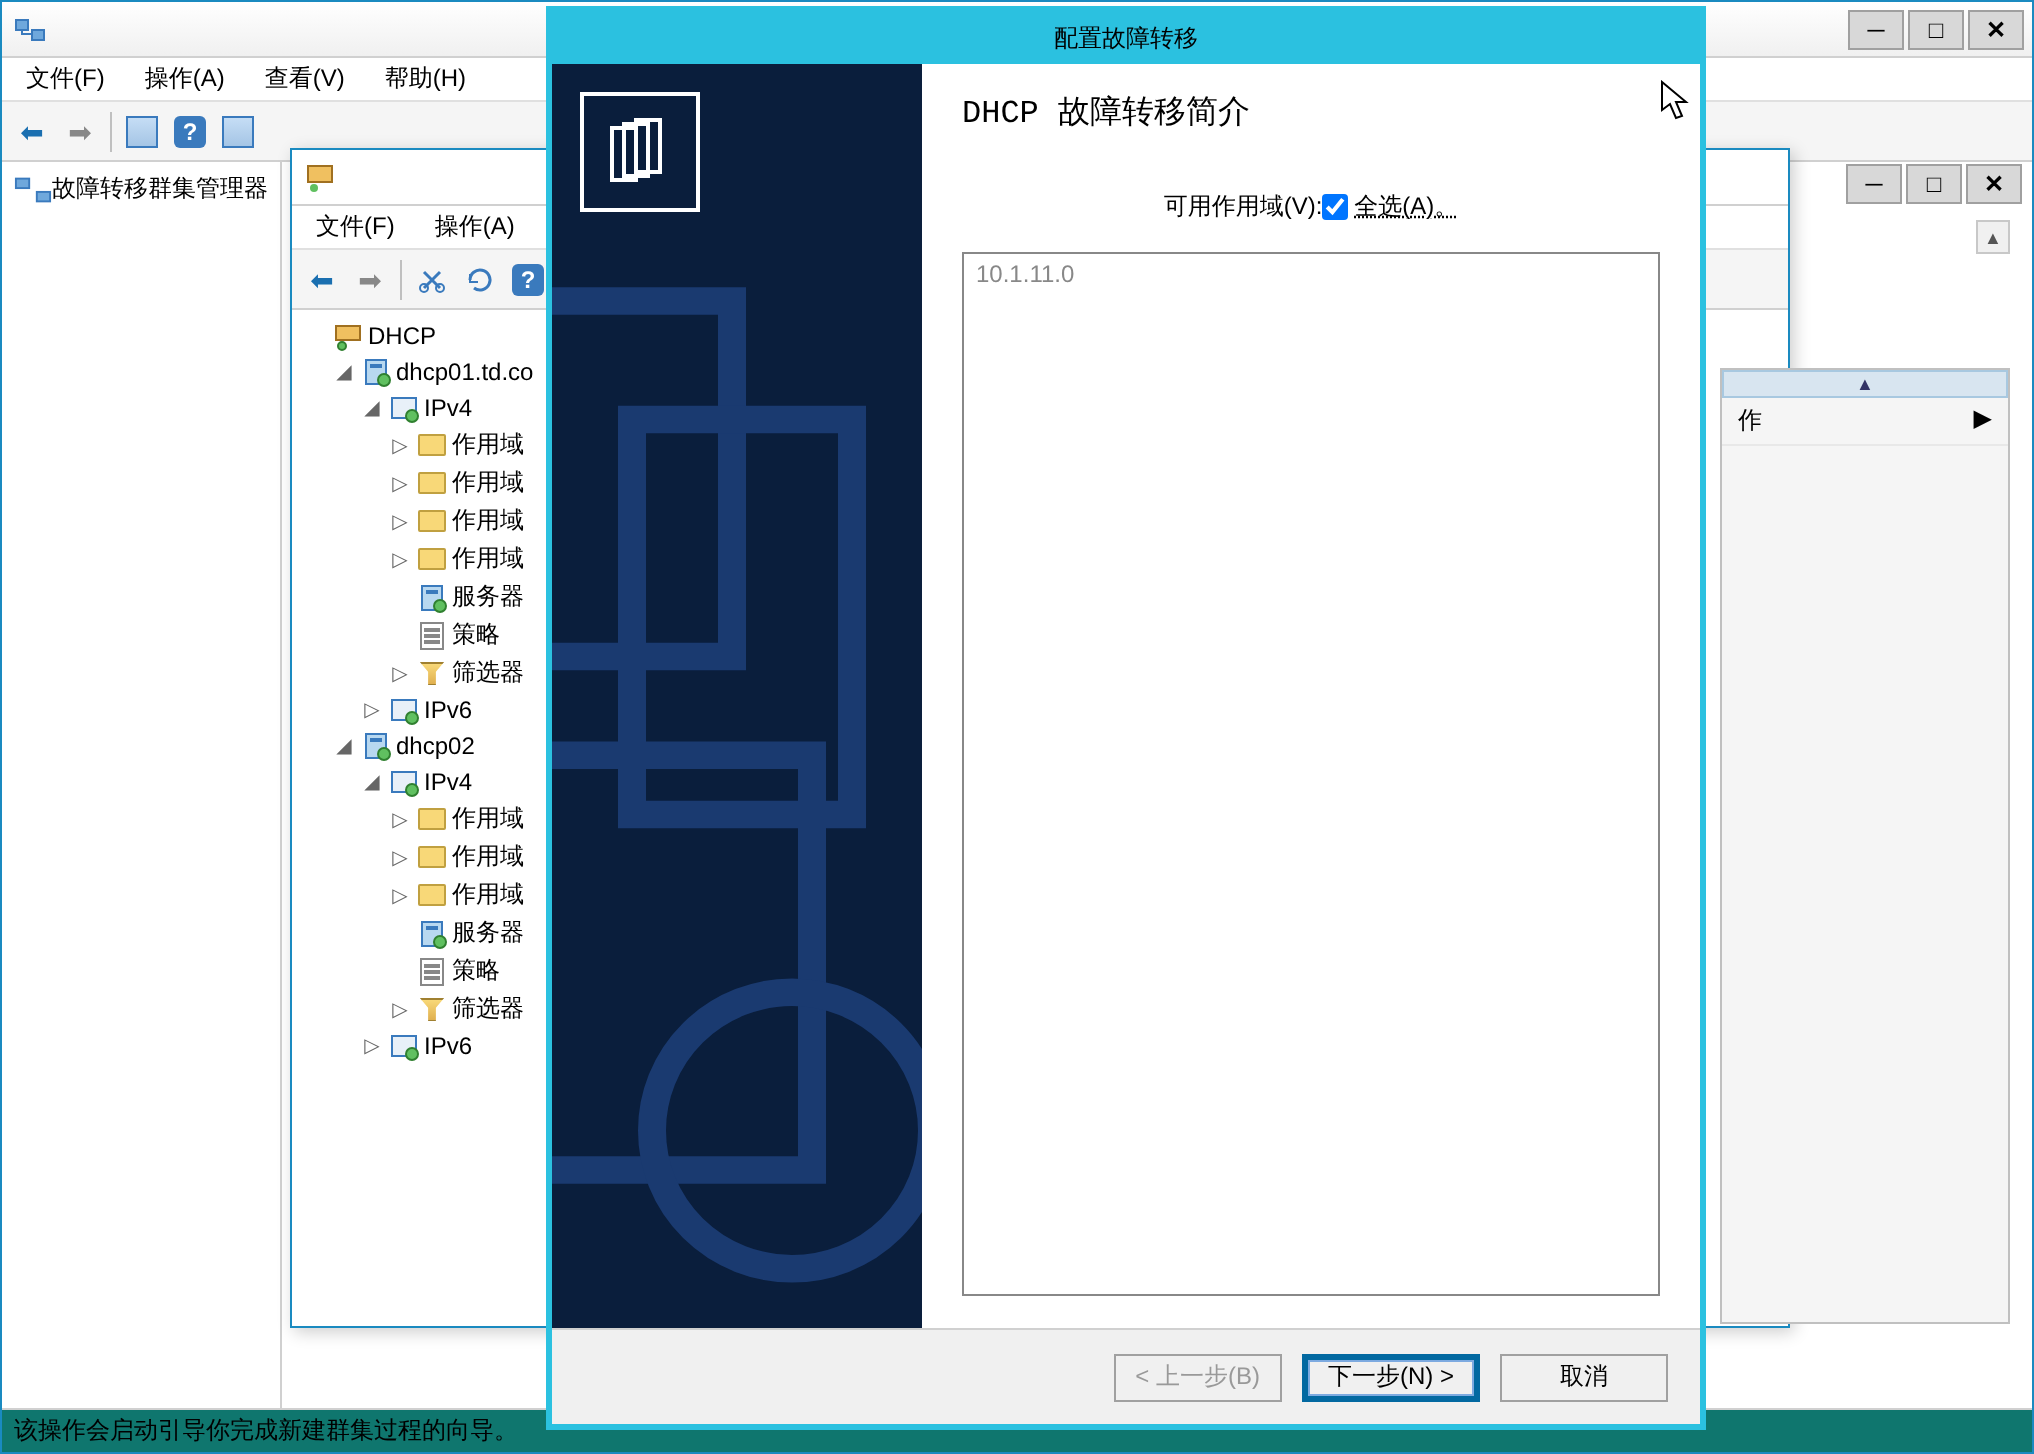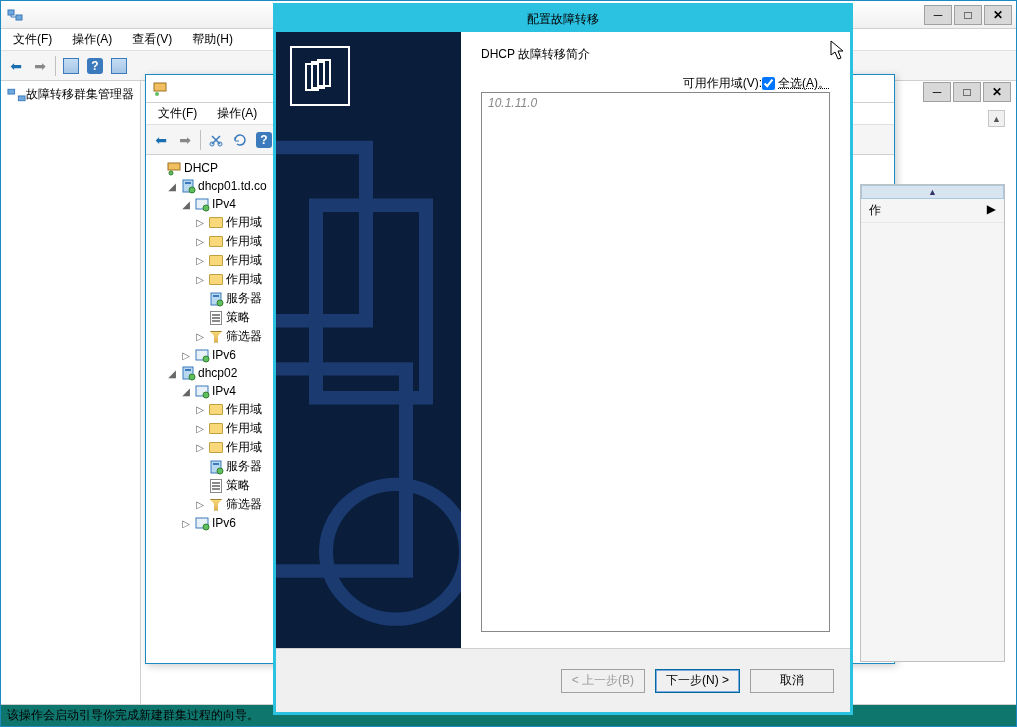--- a/index.html
+++ b/index.html
@@ -55,31 +55,31 @@
 
 
 .wizard { position: absolute; left: 273px; top: 3px; width: 580px; height: 712px; background: #1d4ed8; border: 3px solid #2bc1e0; z-index: 100; display: flex; flex-direction: column; }
 .wizard-title { height: 26px; background: #2bc1e0; color: #000; display: flex; align-items: center; justify-content: center; font-size: 12px; position: relative; }
 .wizard-body { flex: 1; display: flex; background: #fff; }
 .wizard-side { width: 185px; background: #0a1e3c; position: relative; overflow: hidden; }
 .wizard-side-img { position: absolute; top: 14px; left: 14px; width: 60px; height: 60px; border: 2px solid #fff; display: flex; align-items: center; justify-content: center; }
 .wizard-side-img svg { width: 44px; height: 44px; stroke: #fff; fill: none; stroke-width: 2; }
 .wizard-side-shapes { position: absolute; top: 0; left: 0; width: 100%; height: 100%; }
 .wizard-content { flex: 1; padding: 14px 20px 10px 20px; display: flex; flex-direction: column; }
-.wizard-h { font-size: 12px; margin-bottom: 12px; }
+.wizard-h { font-size: 16px; margin-bottom: 28px; font-family: Liberation Mono, monospace; }
 .wizard-p { line-height: 1.7; margin-bottom: 16px; }
-.wizard-scope-row { display: flex; justify-content: flex-end; align-items: center; margin-bottom: 0; }
+.wizard-scope-row { display: flex; justify-content: center; align-items: center; margin-bottom: 14px; }
 .wizard-checkbox { display: flex; align-items: center; gap: 3px; }
 .wizard-checkbox input { width: 13px; height: 13px; }
-.wizard-list { flex: 1; border: 1px solid #888; background: #fff; margin-bottom: 6px; min-height: 230px; font-style: italic; }
+.wizard-list { flex: 1; border: 1px solid #888; background: #fff; margin-bottom: 6px; min-height: 230px; }
 .wizard-list-item { padding: 3px 6px; color: #888; }
-.wizard-buttons { height: 64px; display: flex; align-items: center; justify-content: flex-end; gap: 10px; padding: 0 16px; border-top: 1px solid #d0d0d0; background: #f0f0f0; }
+.wizard-buttons { height: 48px; display: flex; align-items: center; justify-content: flex-end; gap: 10px; padding: 0 16px; border-top: 1px solid #d0d0d0; background: #f0f0f0; }
 .wiz-btn { min-width: 84px; height: 24px; background: #f0f0f0; border: 1px solid #a0a0a0; cursor: pointer; padding: 0 10px; }
 .wiz-btn:disabled { color: #999; cursor: default; }
-.wiz-btn.primary { border: 1px solid #0369a1; box-shadow: inset 0 0 0 1px #7daae0; }
+.wiz-btn.primary { border: 3px solid #0369a1; box-shadow: inset 0 0 0 1px #7daae0; }
 
 .cursor { position: absolute; left: 830px; top: 40px; z-index: 200; pointer-events: none; }
 .cursor svg { width: 16px; height: 22px; }
 
 .scroll-arrow { width: 17px; height: 17px; background: #f0f0f0; border: 1px solid #c8c8c8; display: flex; align-items: center; justify-content: center; color: #555; font-size: 9px; }
 .mmc-btns { position: absolute; right: 6px; top: 82px; display: flex; gap: 2px; z-index: 50; }
 .right-scroll { position: absolute; right: 12px; top: 110px; z-index: 50; }
 </style>
 </head>
 <body>

